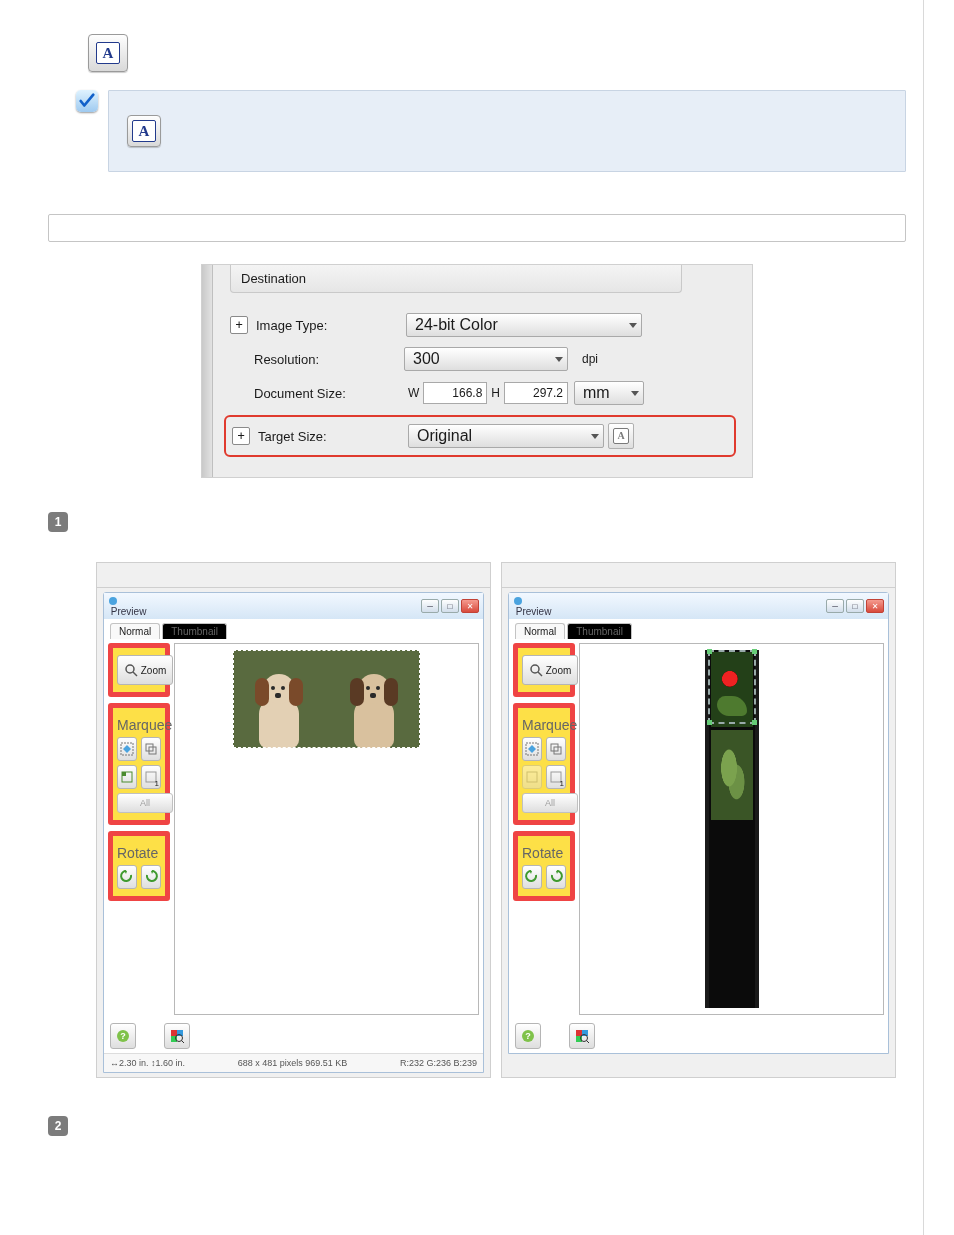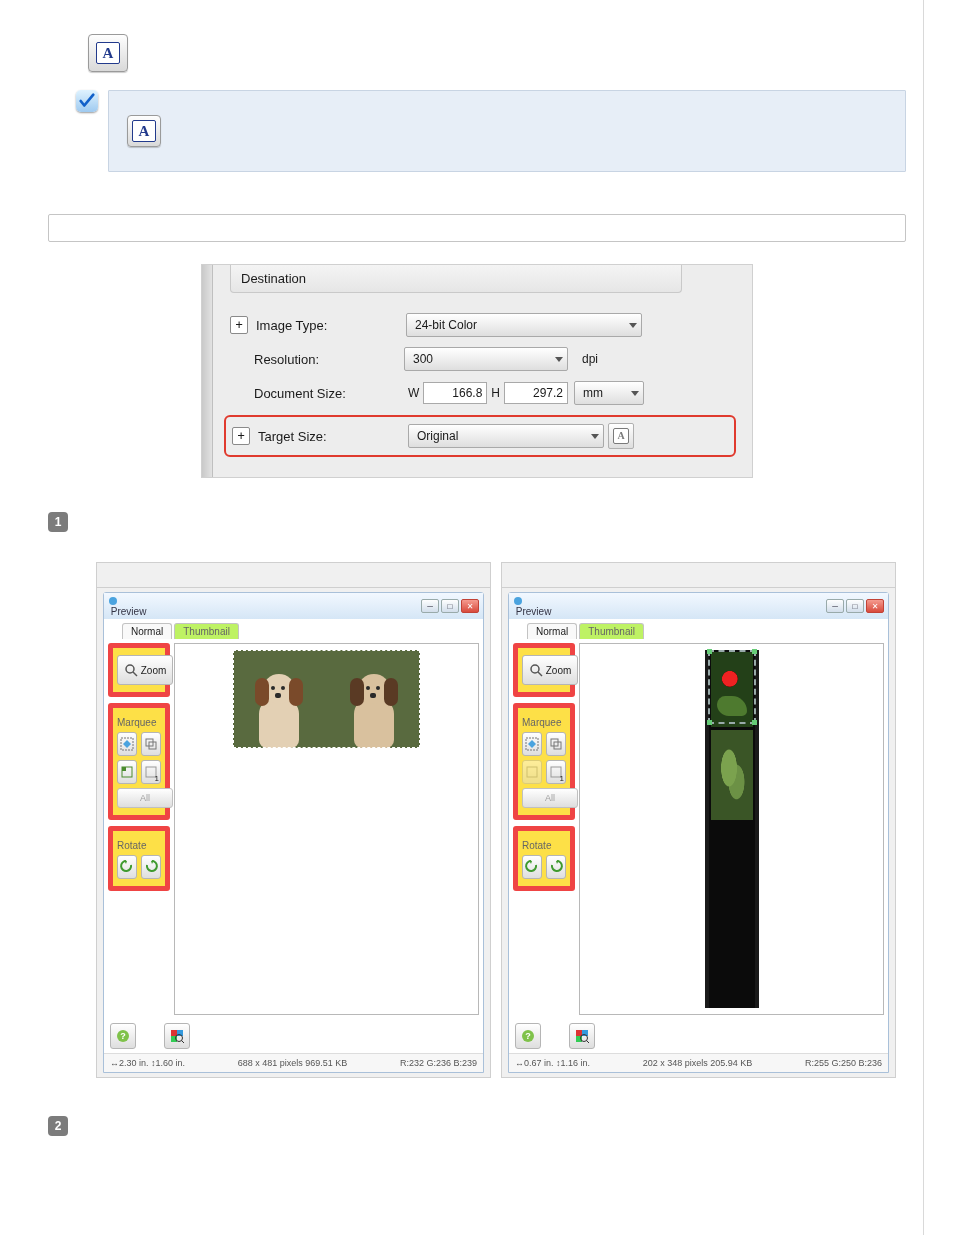--- a/index.html
+++ b/index.html
@@ -83,21 +83,21 @@
     width:16px;height:16px;border:1px solid #8a8a8a;border-radius:2px;
     display:inline-flex;align-items:center;justify-content:center;
     background:#fff;margin-right:8px;font-size:12px;line-height:1;
     font-family:monospace;
   }
   .destrow .lbl{width:150px;}
   .combo{
     height:22px;border:1px solid #a9a9a9;border-radius:2px;
     background:linear-gradient(var(--btn-top),var(--btn-bot));
     display:inline-flex;align-items:center;justify-content:space-between;
-    padding:0 4px 0 8px;font-size:12px;
+    padding:0 4px 0 8px;font-size:16px;
   }
   .combo .caret{border-top:5px solid #555;border-left:4px solid transparent;border-right:4px solid transparent;margin-left:6px;}
   .txtfield{
     height:20px;border:1px solid #a9a9a9;background:#fff;padding:0 4px;
     font-size:12px;display:inline-flex;align-items:center;justify-content:flex-end;
   }
   .dim-lbl{margin:0 4px;font-size:12px;}
   .hl{border:2.5px solid var(--red-hi);border-radius:6px;padding:6px 6px;}
   .orient-btn{
     width:24px;height:24px;border:1px solid #b0b0b0;border-radius:2px;
@@ -124,38 +124,38 @@
   }
   .win .titlebar{
     height:26px;background:linear-gradient(#f2f8ff,#d5e6f6);
     display:flex;align-items:center;justify-content:space-between;
     padding:0 4px;font-size:10px;color:#334;font-family:"Segoe UI",sans-serif;
   }
   .winbtns{display:flex;gap:2px;}
   .winbtns span{width:16px;height:12px;border:1px solid #9aa;background:linear-gradient(#fefefe,#d2deeb);border-radius:2px;display:inline-flex;align-items:center;justify-content:center;font-size:8px;}
   .winbtns .close{background:linear-gradient(#f59b8f,#d84a3c);border-color:#c24236;color:#fff;}
 
-  .tabs{display:flex;gap:2px;margin:4px 0 0 18px;}
+  .tabs{display:flex;gap:2px;margin:4px 0 0 6px;}
   .tab{border:1px solid #c3c3c3;border-bottom:none;border-radius:3px 3px 0 0;
     padding:2px 8px;background:#f9f9f9;font-size:10px;}
-  .tab.inactive{background:#bef264;color:#666;}
+  .tab.inactive{background:#000000;color:#666;}
 
   .wincontent{display:flex;gap:4px;padding:4px;}
   .toolcol{width:62px;display:flex;flex-direction:column;gap:6px;}
   .tbox{border:5px solid #ef4444;border-radius:3px;background:#fde047;padding:7px 4px;}
   .zbtn{
     width:54px;height:28px;border:1px solid #b5b5b5;border-radius:3px;
     background:linear-gradient(var(--btn-top),var(--btn-bot));
     display:flex;align-items:center;justify-content:center;gap:3px;font-size:10px;
   }
   .sqbtn{width:22px;height:22px;border:1px solid #b5b5b5;border-radius:3px;
     background:linear-gradient(var(--btn-top),var(--btn-bot));display:inline-flex;
     align-items:center;justify-content:center;}
   .row2{display:flex;gap:4px;margin-top:4px;}
-  .tlabel{font-size:10px;color:#666;margin:2px 0;}
+  .tlabel{font-size:14px;color:#666;margin:2px 0;}
   .allbtn{width:54px;height:18px;border:1px solid #c0c0c0;border-radius:3px;background:linear-gradient(var(--btn-top),var(--btn-bot));color:#a0a0a0;font-size:9px;display:flex;align-items:center;justify-content:center;margin-top:4px;}
 
   .canvas{flex:1;border:1px solid #b8b8b8;background:#fff;position:relative;min-height:370px;}
 
   
   .dogs{position:absolute;top:6px;left:58px;right:58px;height:98px;background:#596a3f;overflow:hidden;}
   .dogs::after{content:"";position:absolute;inset:0;border:1px dashed #fff;}
   .dog{position:absolute;bottom:0;width:52px;height:74px;}
   .dog .head{position:absolute;top:0;left:10px;width:32px;height:30px;background:#e3d0b4;border-radius:50%;}
   .dog .ear{position:absolute;top:4px;width:14px;height:28px;border-radius:10px;}
@@ -523,25 +523,20 @@
           <span class="helpbtn">
             <svg width="14" height="14" viewBox="0 0 14 14">
                 <rect x="1" y="1" width="6" height="6" fill="#d33"></rect>
                 <rect x="7" y="1" width="6" height="6" fill="#39d"></rect>
                 <rect x="1" y="7" width="6" height="6" fill="#3c5"></rect>
                 <circle cx="9" cy="9" r="3.5" fill="none" stroke="#333"></circle>
                 <line x1="11.5" y1="11.5" x2="14" y2="14" stroke="#333"></line>
               </svg>
           </span>
         </div>
-        <div class="statusbar">
-          <span>↔0.67 in. ↕1.16 in.</span>
-          <span>202 x 348 pixels 205.94 KB</span>
-          <span>R:255 G:250 B:236</span>
-        </div>
       </div>
     </div>
 
   </div>
 
   
   <span class="stepbadge step2">2</span>
 
 </div>
 

